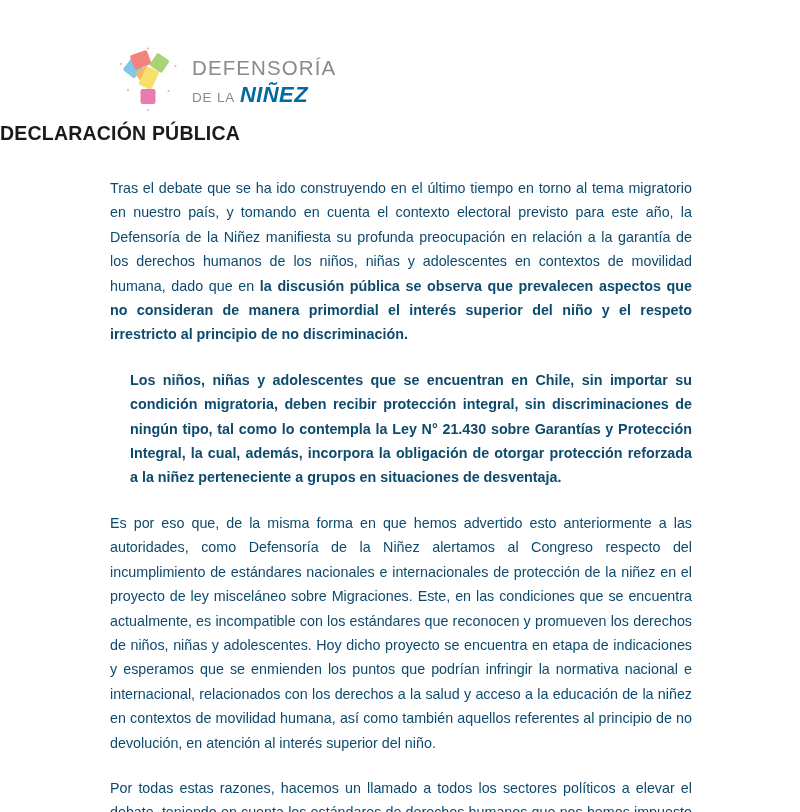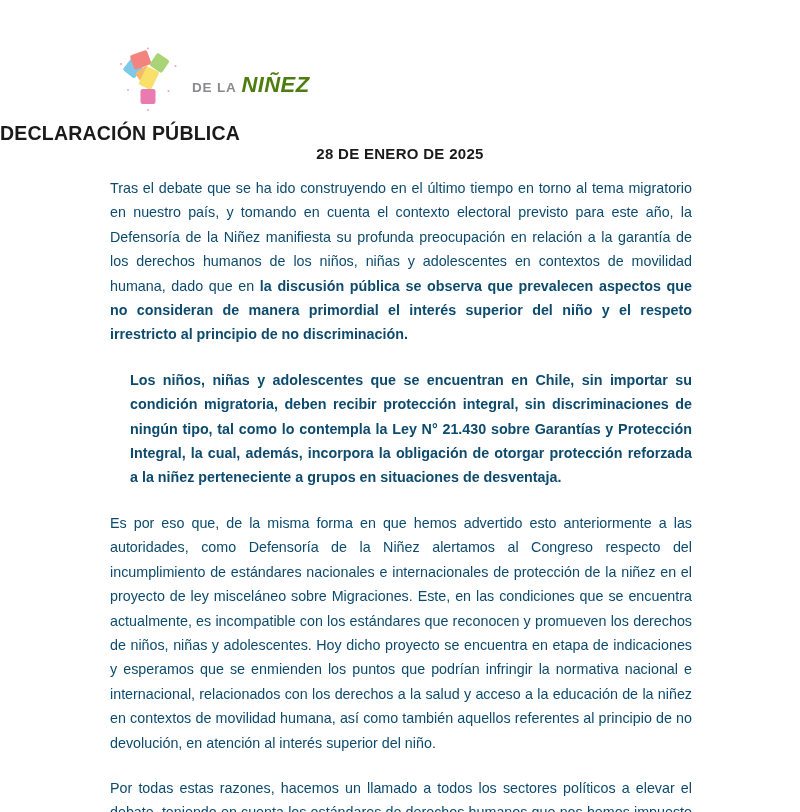--- a/index.html
+++ b/index.html
@@ -54,26 +54,26 @@
   .logo-line2 {
     display: flex;
     align-items: baseline;
     gap: 5px;
     margin-top: 3px;
   }
   .logo-dela {
     font-size: 13.5px;
     letter-spacing: 0.8px;
     color: #8a8a8e;
-    font-weight: 700;
+    font-weight: 400;
   }
   .logo-ninez {
     font-size: 22px;
     letter-spacing: 0.4px;
-    color: #4d7c0f;
+    color: #0369a1;
     font-weight: 700;
     font-style: italic;
   }
 
   
   .doc-title {
     position: absolute;
     left: 0;
     top: 122px;
     width: 800px;
@@ -154,29 +154,29 @@
 
         <circle cx="0" cy="-31.5" r="1" fill="#f2a0bd"></circle>
         <circle cx="-27" cy="-16" r="1" fill="#f2a0bd"></circle>
         <circle cx="27.5" cy="-14" r="1" fill="#f2a0bd"></circle>
         <circle cx="-20" cy="10" r="1" fill="#f2a0bd"></circle>
         <circle cx="20.5" cy="11" r="1" fill="#f2a0bd"></circle>
         <circle cx="0" cy="30" r="1" fill="#f2a0bd"></circle>
       </g>
     </svg>
     <div class="logo-words">
+      <span class="logo-line1">DEFENSORÍA</span>
       <span class="logo-line2">
         <span class="logo-dela">DE LA</span>
         <span class="logo-ninez">NIÑEZ</span>
       </span>
     </div>
   </div>
 
   <div class="doc-title">DECLARACIÓN PÚBLICA</div>
-  <div class="doc-subtitle">28 DE ENERO DE 2025</div>
 
   <div class="body-copy">
 
     <p class="para"><span>Tras el debate que se ha ido construyendo en el último tiempo en torno al tema migratorio en nuestro país, y tomando en cuenta el contexto electoral previsto para este año, la Defensoría de la Niñez manifiesta su profunda preocupación en relación a la garantía de los derechos humanos de los niños, niñas y adolescentes en contextos de movilidad humana, dado que en </span><b>la discusión pública se observa que prevalecen aspectos que no consideran de manera primordial el interés superior del niño y el respeto irrestricto al principio de no discriminación.</b></p>
 
     <p class="para bold-all">Los niños, niñas y adolescentes que se encuentran en Chile, sin importar su condición migratoria, deben recibir protección integral, sin discriminaciones de ningún tipo, tal como lo contempla la Ley N° 21.430 sobre Garantías y Protección Integral, la cual, además, incorpora la obligación de otorgar protección reforzada a la niñez perteneciente a grupos en situaciones de desventaja.</p>
 
     <p class="para">Es por eso que, de la misma forma en que hemos advertido esto anteriormente a las autoridades, como Defensoría de la Niñez alertamos al Congreso respecto del incumplimiento de estándares nacionales e internacionales de protección de la niñez en el proyecto de ley misceláneo sobre Migraciones. Este, en las condiciones que se encuentra actualmente, es incompatible con los estándares que reconocen y promueven los derechos de niños, niñas y adolescentes. Hoy dicho proyecto se encuentra en etapa de indicaciones y esperamos que se enmienden los puntos que podrían infringir la normativa nacional e internacional, relacionados con los derechos a la salud y acceso a la educación de la niñez en contextos de movilidad humana, así como también aquellos referentes al principio de no devolución, en atención al interés superior del niño.</p>
 
     <p class="para">Por todas estas razones, hacemos un llamado a todos los sectores políticos a elevar el debate, teniendo en cuenta los estándares de derechos humanos que nos hemos impuesto como país, conforme a la normativa vigente y a los instrumentos internacionales de que Chile es parte.</p>

